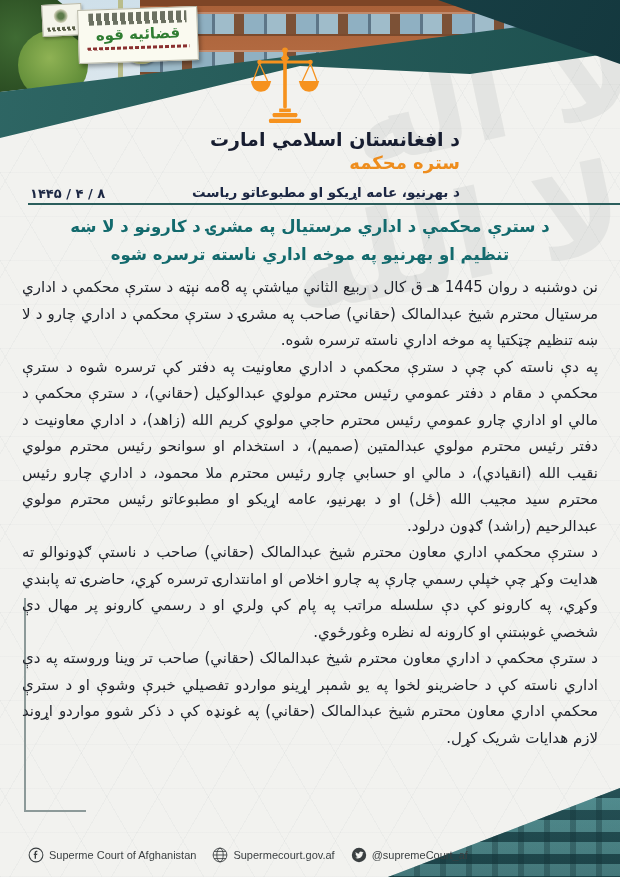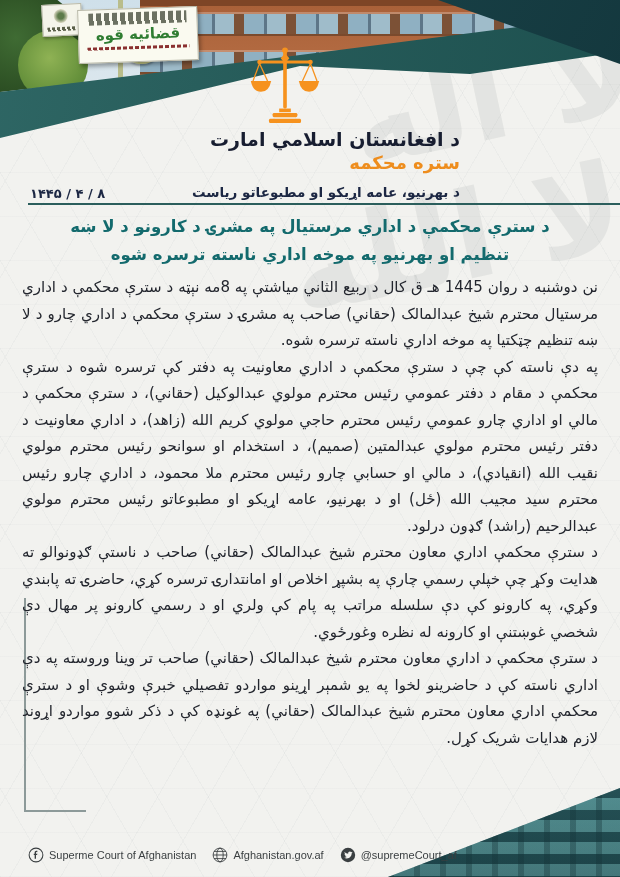--- a/index.html
+++ b/index.html
@@ -159,21 +159,21 @@
   <div class="divider"></div>
 
   <div class="article-title">
     <div>د سترې محکمې د اداري مرستيال په مشرۍ د کارونو د لا ښه</div>
     <div>تنظيم او بهرنيو په موخه اداري ناسته ترسره شوه</div>
   </div>
 
   <div class="body-text">
     <p>نن دوشنبه د روان 1445 هـ ق کال د ربيع الثاني مياشتې په 8مه نېټه د سترې محکمې د اداري مرستيال محترم شيخ عبدالمالک (حقاني) صاحب په مشرۍ د سترې محکمې د اداري چارو د لا ښه تنظيم چټکتيا په موخه اداري ناسته ترسره شوه.</p>
     <p>په دې ناسته کې چې د سترې محکمې د اداري معاونيت په دفتر کې ترسره شوه د سترې محکمې د مقام د دفتر عمومي رئيس محترم مولوي عبدالوکيل (حقاني)، د سترې محکمې د مالي او اداري چارو عمومي رئيس محترم حاجي مولوي کريم الله (زاهد)، د اداري معاونيت د دفتر رئيس محترم مولوي عبدالمتين (صميم)، د استخدام او سوانحو رئيس محترم مولوي نقيب الله (انقيادي)، د مالي او حسابي چارو رئيس محترم ملا محمود، د اداري چارو رئيس محترم سيد مجيب الله (ځل) او د بهرنيو، عامه اړيکو او مطبوعاتو رئيس محترم مولوي عبدالرحيم (راشد) ګډون درلود.</p>
-    <p>د سترې محکمې اداري معاون محترم شيخ عبدالمالک (حقاني) صاحب د ناستې ګډونوالو ته هدايت وکړ چې خپلې رسمي چارې په بشپړ اخلاص او امانتدارۍ ترسره کړي، حاضرۍ ته پابندي وکړي، په کارونو کې دې سلسله مراتب په پام کې ولري او د رسمي کارونو پر مهال دې شخصي غوښتنې او کارونه له نظره وغورځوي.</p>
+    <p>د سترې محکمې اداري معاون محترم شيخ عبدالمالک (حقاني) صاحب د ناستې ګډونوالو ته هدايت وکړ چې خپلې رسمي چارې په چارو اخلاص او امانتدارۍ ترسره کړي، حاضرۍ ته پابندي وکړي، په کارونو کې دې سلسله مراتب په پام کې ولري او د رسمي کارونو پر مهال دې شخصي غوښتنې او کارونه له نظره وغورځوي.</p>
     <p>د سترې محکمې د اداري معاون محترم شيخ عبدالمالک (حقاني) صاحب تر وينا وروسته په دې اداري ناسته کې د حاضرينو لخوا په يو شمېر اړينو مواردو تفصيلي خبرې وشوې او د سترې محکمې اداري معاون محترم شيخ عبدالمالک (حقاني) په غونډه کې د ذکر شوو مواردو اړوند لازم هدايات شريک کړل.</p>
   </div>
 
   <div class="corner-bracket"></div>
 
   <div class="corner-photo"></div>
 
   <div class="footer">
     <div class="item">
       <svg width="16" height="16" viewBox="0 0 20 20">
@@ -183,21 +183,21 @@
       <span>Superme Court of Afghanistan</span>
     </div>
     <div class="item">
       <svg width="16" height="16" viewBox="0 0 20 20">
         <g fill="none" stroke="#3a3f41" stroke-width="1.1">
           <circle cx="10" cy="10" r="8.6"></circle>
           <ellipse cx="10" cy="10" rx="4" ry="8.6"></ellipse>
           <path d="M1.4 10h17.2 M2.5 5.5h15 M2.5 14.5h15"></path>
         </g>
       </svg>
-      <span>Afghanistan.gov.af</span>
+      <span>Supermecourt.gov.af</span>
     </div>
     <div class="item">
       <svg width="16" height="16" viewBox="0 0 20 20">
         <circle cx="10" cy="10" r="9" fill="#3a3f41"></circle>
         <path d="M15.5 6.6c-.4.2-.8.3-1.2.4.4-.3.7-.7.9-1.1-.4.2-.9.4-1.3.5-.4-.4-1-.7-1.6-.7-1.2 0-2.1.9-2.1 2.1 0 .2 0 .3.1.5-1.8-.1-3.3-.9-4.4-2.2-.2.3-.3.7-.3 1.1 0 .7.4 1.4 1 1.7-.3 0-.7-.1-.9-.3v.1c0 1 .7 1.9 1.7 2.1-.2 0-.4.1-.6.1h-.4c.3.9 1.1 1.5 2 1.5-.7.6-1.7.9-2.7.9h-.5c1 .6 2.1 1 3.3 1 3.9 0 6.1-3.3 6.1-6.1v-.3c.4-.3.7-.7 1-1.1z" fill="#f2f2ef"></path>
       </svg>
       <span>@supremeCourt_af</span>
     </div>
   </div>
 

